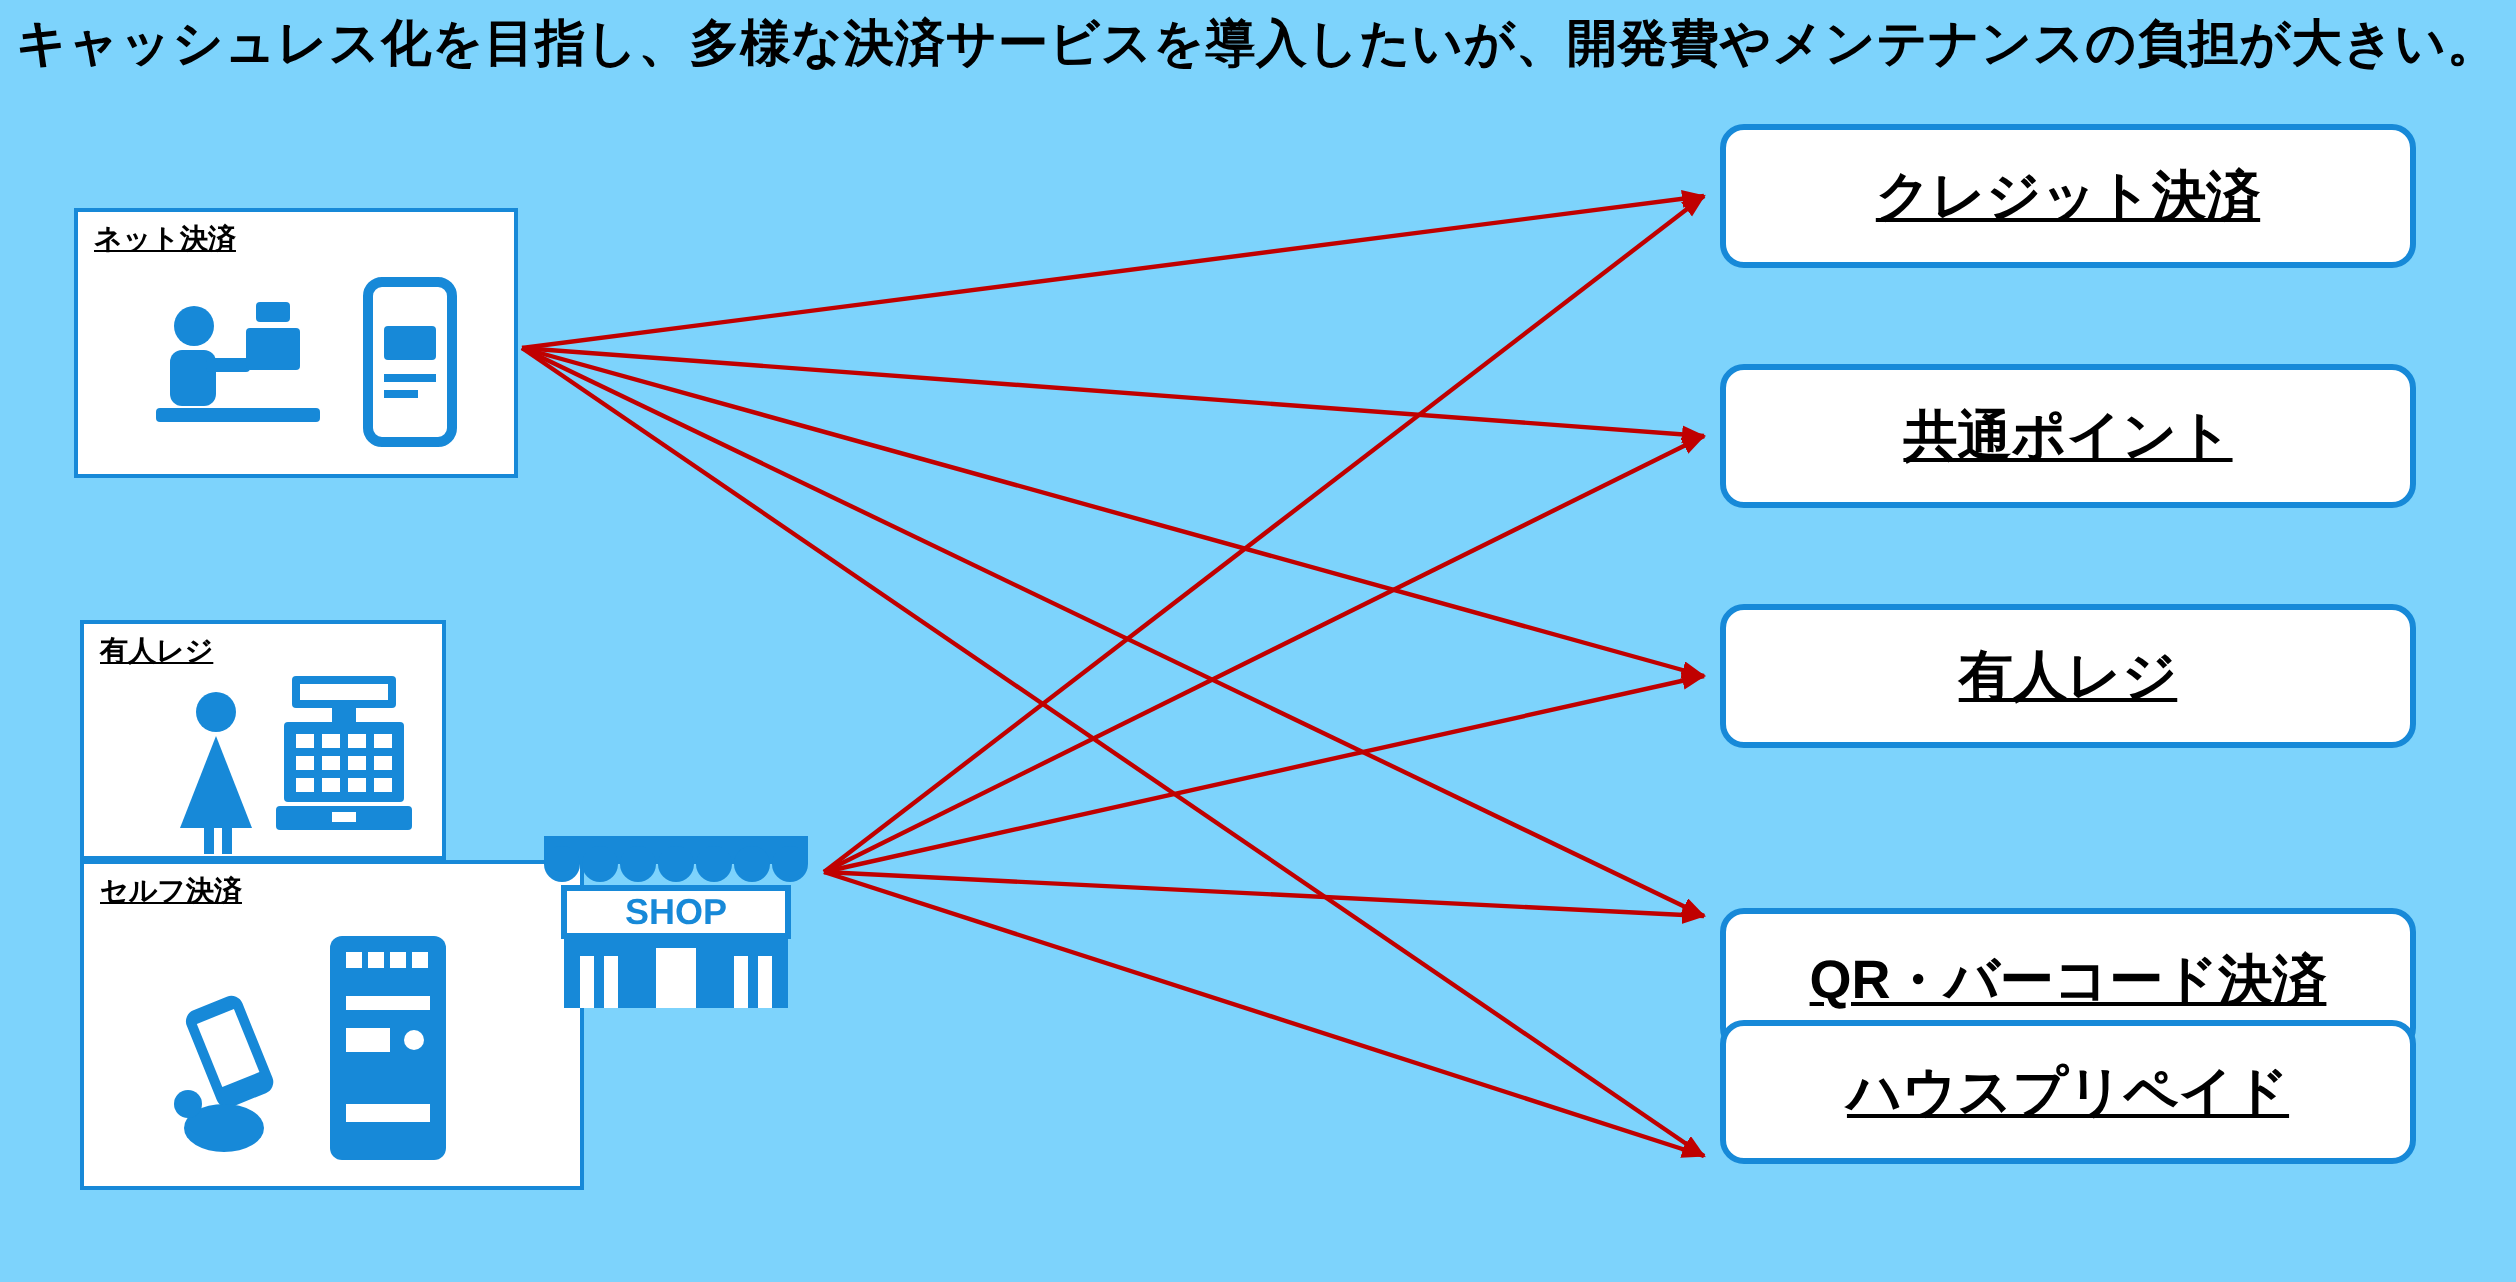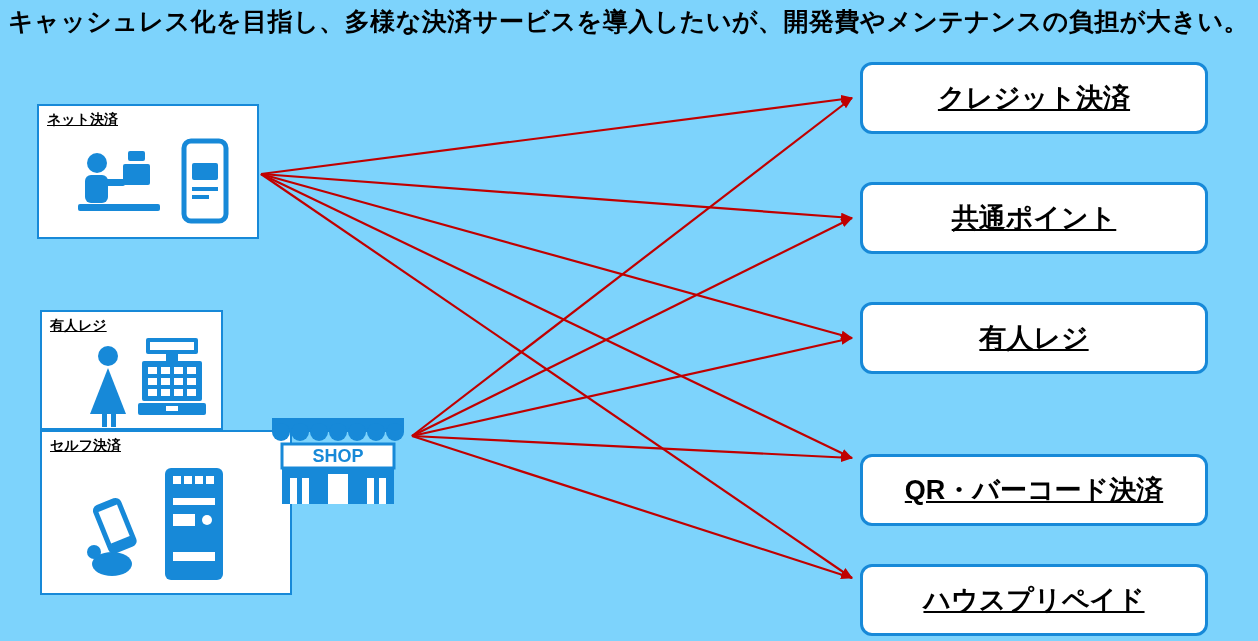--- a/index.html
+++ b/index.html
@@ -68,21 +68,21 @@
     font-size: 27px;
     font-weight: bold;
     text-decoration: underline;
     color: #000;
     white-space: nowrap;
   }
   .rbox-1 { top: 62px; }
   .rbox-2 { top: 182px; }
   .rbox-3 { top: 302px; }
   .rbox-4 { top: 422px; margin-top: 32px; }
-  .rbox-5 { top: 564px; }
+  .rbox-5 { top: 510px; }
   .arrows {
     position: absolute;
     left: 0; top: 0;
     pointer-events: none;
   }
   .arrows line {
     stroke: #C00000;
     stroke-width: 2.2;
   }
   .icon-blue { fill: #1789D8; }

